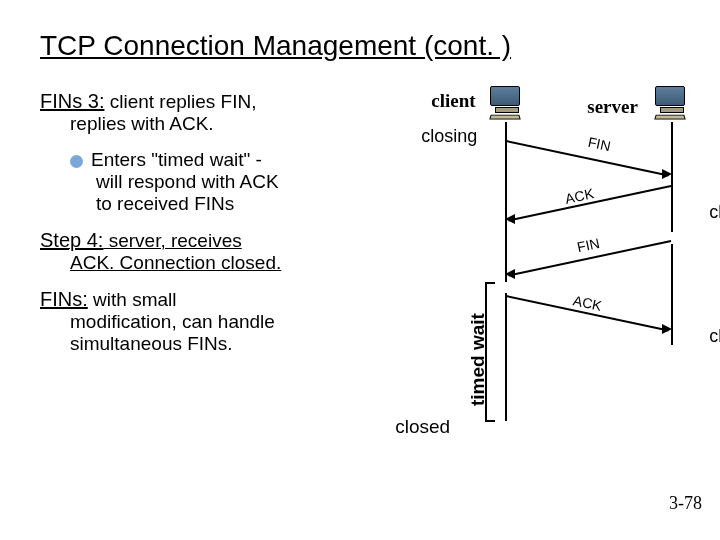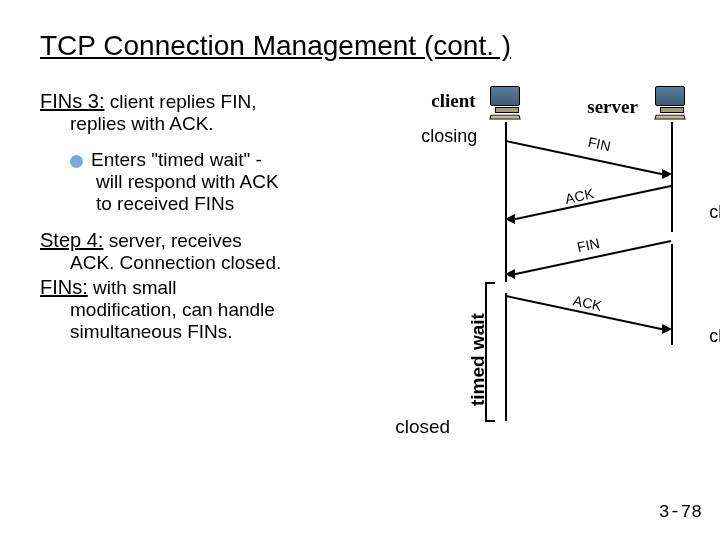--- a/index.html
+++ b/index.html
@@ -142,22 +142,22 @@
   .tw-bracket::before { top:0; }
   .tw-bracket::after { bottom:0; }
 
   .closed-bot {
     position:absolute;
     font-size:19px;
   }
 
   .pagenum {
     position:absolute;
-    bottom:18px; right:18px;
-    font-family: Liberation Mono, monospace;
+    bottom:26px; right:18px;
+    font-family: Liberation Serif, serif;
     font-size:18px;
   }
 
   .msgline {
     position:absolute;
     height:2px;
     background:#000;
     transform-origin: left center;
   }
   .msglabel {
@@ -179,21 +179,21 @@
       <span class="step-head">FINs 3:</span><span class="step-body"> client replies FIN,</span>
       <div class="sub-line">replies with ACK.</div>
       <div style="height:14px;"></div>
       <div class="indent">
         <span class="bullet"></span><span>Enters "timed wait" -</span>
       </div>
       <div class="indent">will respond with ACK</div>
       <div class="indent">to received FINs</div>
     </div>
 
-    <div style="margin-bottom:2px;">
+    <div style="margin-bottom:14px;text-decoration:underline;">
       <span class="step-head">Step 4:</span><span class="step-body"> server, receives</span>
       <div class="sub-line">ACK.  Connection closed.</div>
     </div>
 
     <div>
       <span class="step-head">FINs:</span><span class="step-body"> with small</span>
       <div class="sub-line">modification, can handle</div>
       <div class="sub-line">simultaneous FINs.</div>
     </div>
 

